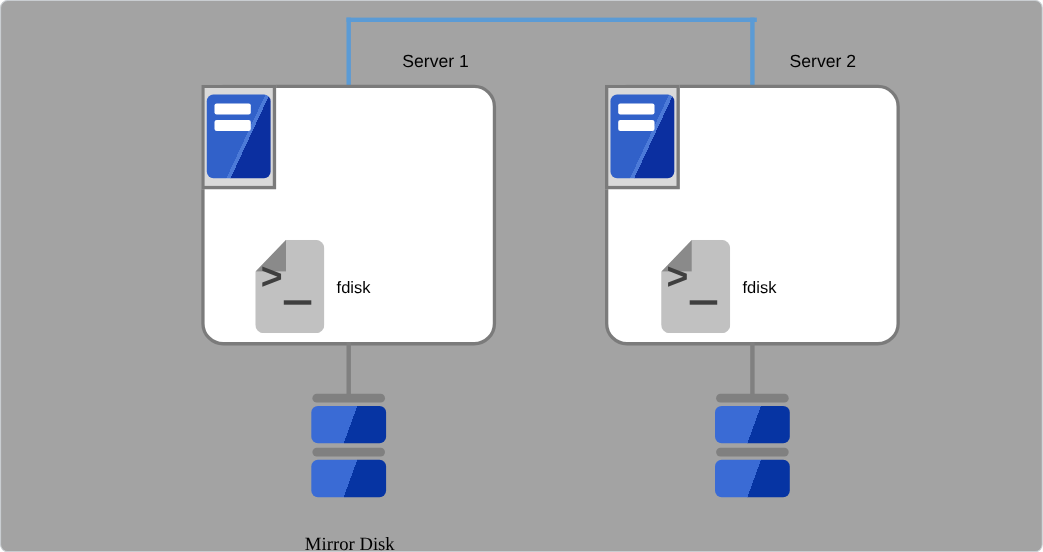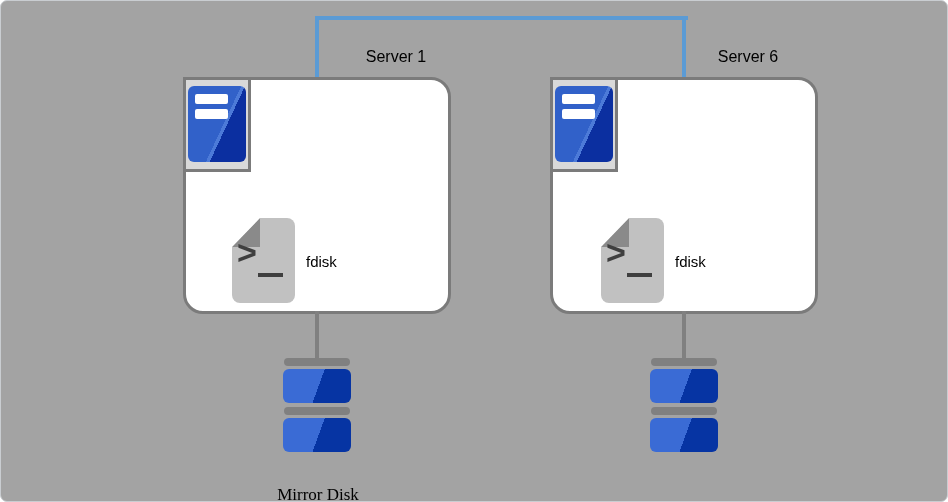--- a/index.html
+++ b/index.html
@@ -85,21 +85,21 @@
 </head>
 <body>
 
 <div class="canvas">
 
   <div class="conn conn-h"></div>
   <div class="conn conn-v1"></div>
   <div class="conn conn-v2"></div>
 
   <span class="server-label" style="left:395px">Server 1</span>
-  <span class="server-label" style="left:747px">Server 6</span>
+  <span class="server-label" style="left:747px">Server 2</span>
 
   <div class="server-box" style="left:182px">
     <div class="server-icon">
       <div class="server-screen">
         <div class="slot slot1"></div>
         <div class="slot slot2"></div>
       </div>
     </div>
   </div>
 

